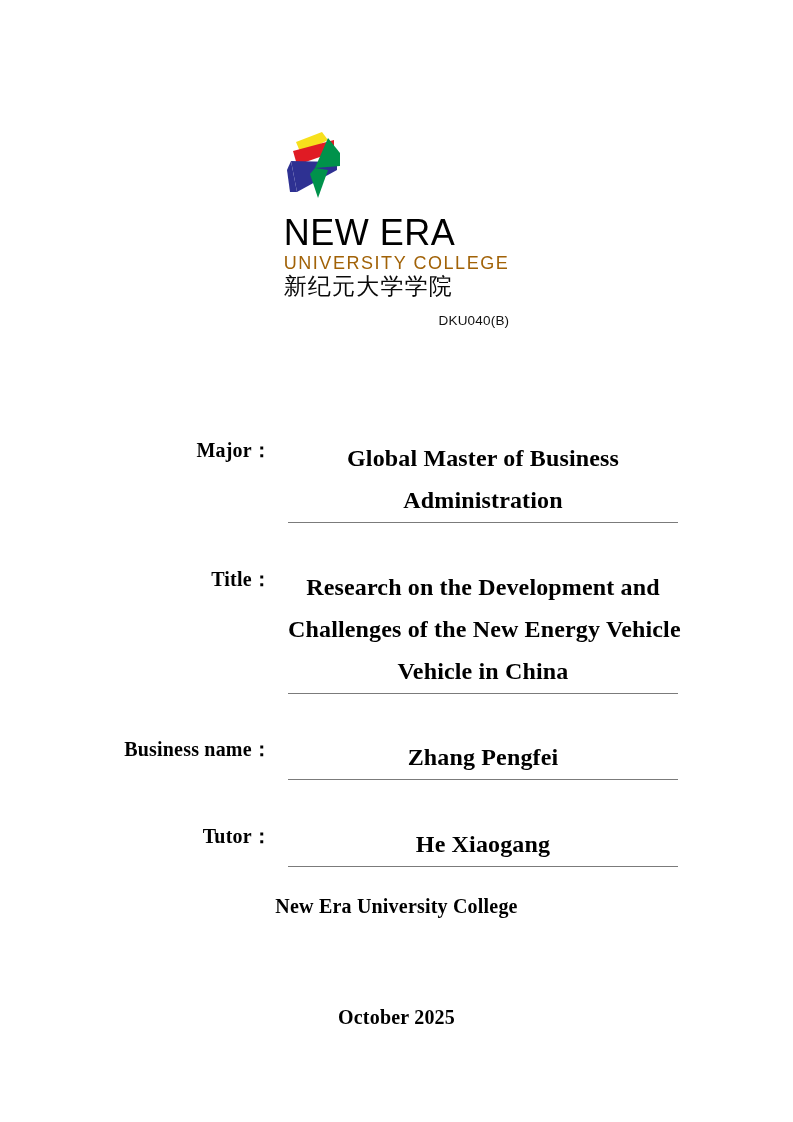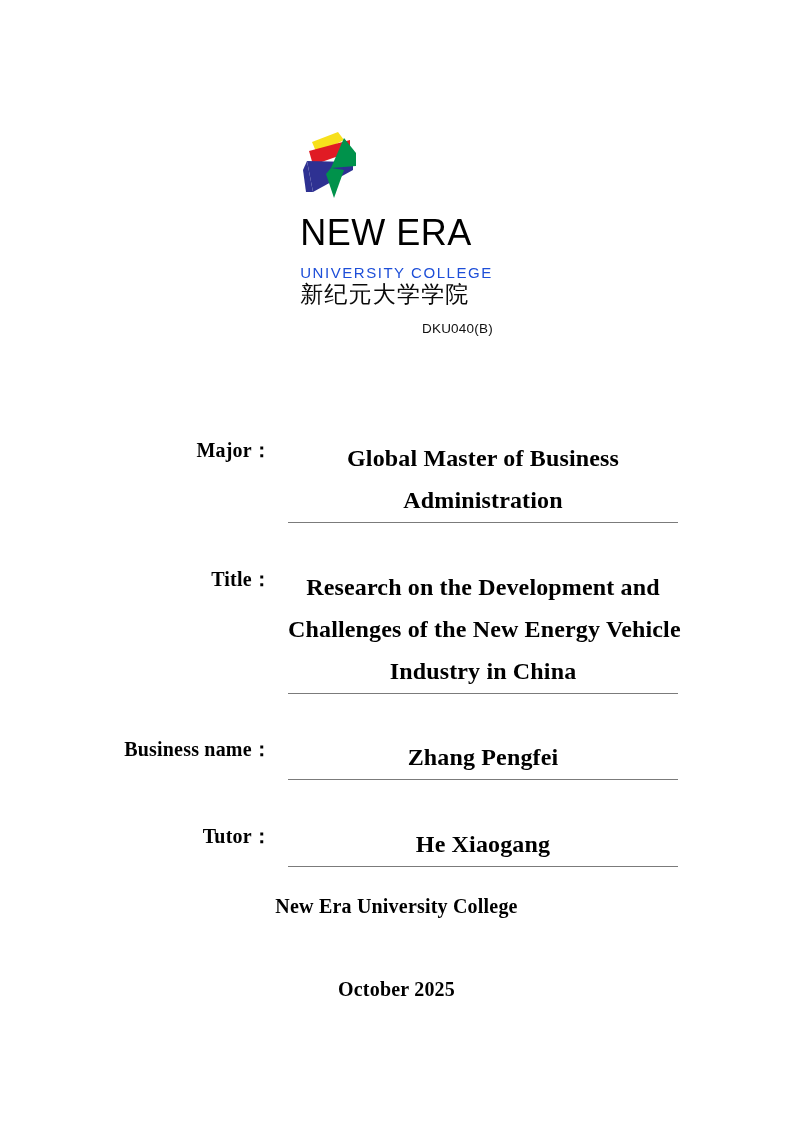--- a/index.html
+++ b/index.html
@@ -59,25 +59,25 @@
     font-family: "Liberation Sans", "DejaVu Sans", sans-serif;
     font-size: 36px;
     font-weight: 400;
     letter-spacing: 0.5px;
     color: #000000;
     line-height: 0.98;
     white-space: nowrap;
   }
   .logo-university {
     font-family: "Liberation Sans", "DejaVu Sans", sans-serif;
-    font-size: 15px;
+    font-size: 18px;
     font-weight: 400;
     letter-spacing: 1.55px;
-    color: #1d4ed8;
-    margin-top: 15px;
+    color: #a16207;
+    margin-top: 4px;
     white-space: nowrap;
   }
   .logo-chinese {
     font-family: "DejaVu Sans", "Liberation Sans", sans-serif;
     font-size: 23px;
     font-weight: 400;
     letter-spacing: 1.2px;
     color: #0a0a0a;
     margin-top: 3px;
     white-space: nowrap;
@@ -197,21 +197,21 @@
         </div>
       </div>
     </div>
 
     <div class="field-row" style="top:566px;">
       <div class="field-label">Title：</div>
       <div class="field-value-wrap">
         <div class="field-value">
           <span class="vline">Research on the Development and</span>
           <span class="vline">Challenges of the New Energy Vehicle</span>
-          <span class="vline">Industry in China</span>
+          <span class="vline">Vehicle in China</span>
         </div>
       </div>
     </div>
 
     <div class="field-row" style="top:736px;">
       <div class="field-label">Business name：</div>
       <div class="field-value-wrap">
         <div class="field-value">
           <span class="vline">Zhang Pengfei</span>
         </div>
@@ -223,15 +223,15 @@
       <div class="field-value-wrap">
         <div class="field-value">
           <span class="vline">He Xiaogang</span>
         </div>
       </div>
     </div>
 
   </div>
 
   <div class="center-line" style="top:895px;">New Era University College</div>
-  <div class="center-line" style="top:978px;">October 2025</div>
+  <div class="center-line" style="top:1006px;">October 2025</div>
 
 </div>
 
 </body></html>

